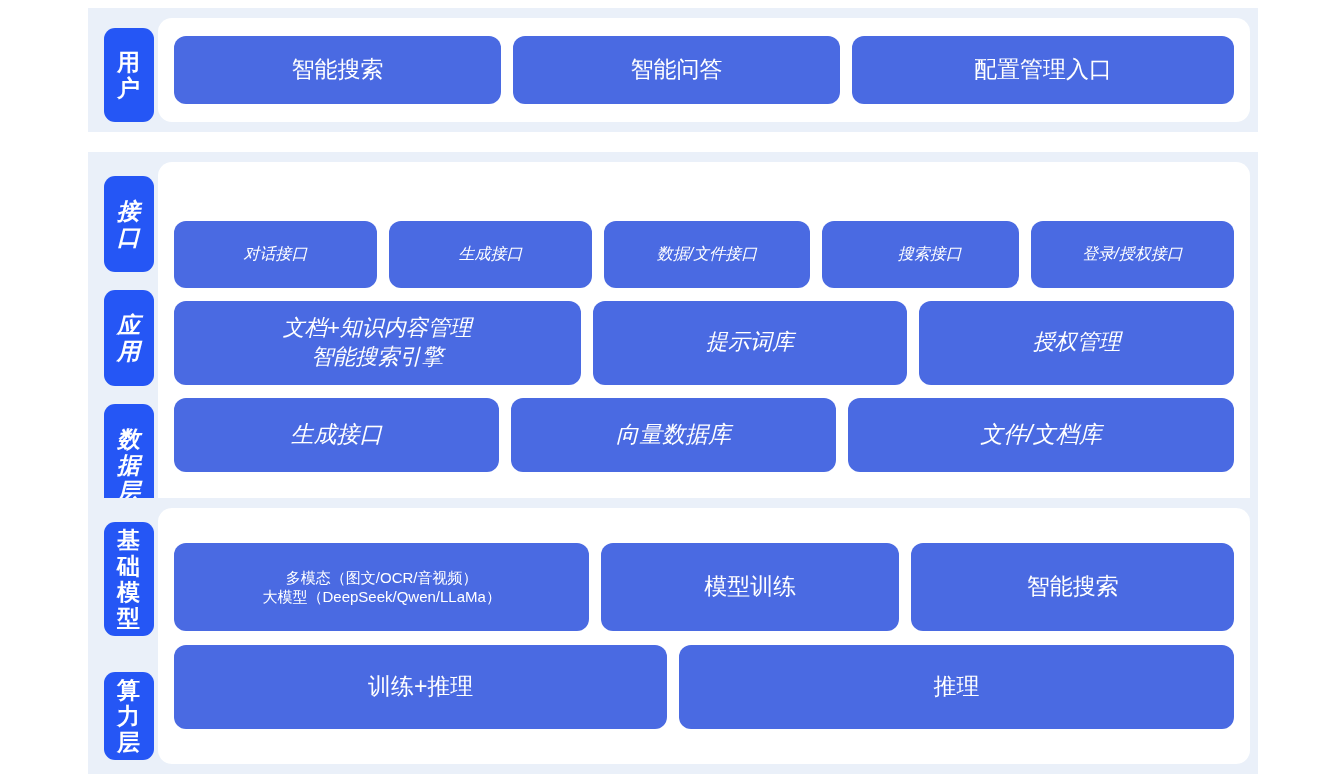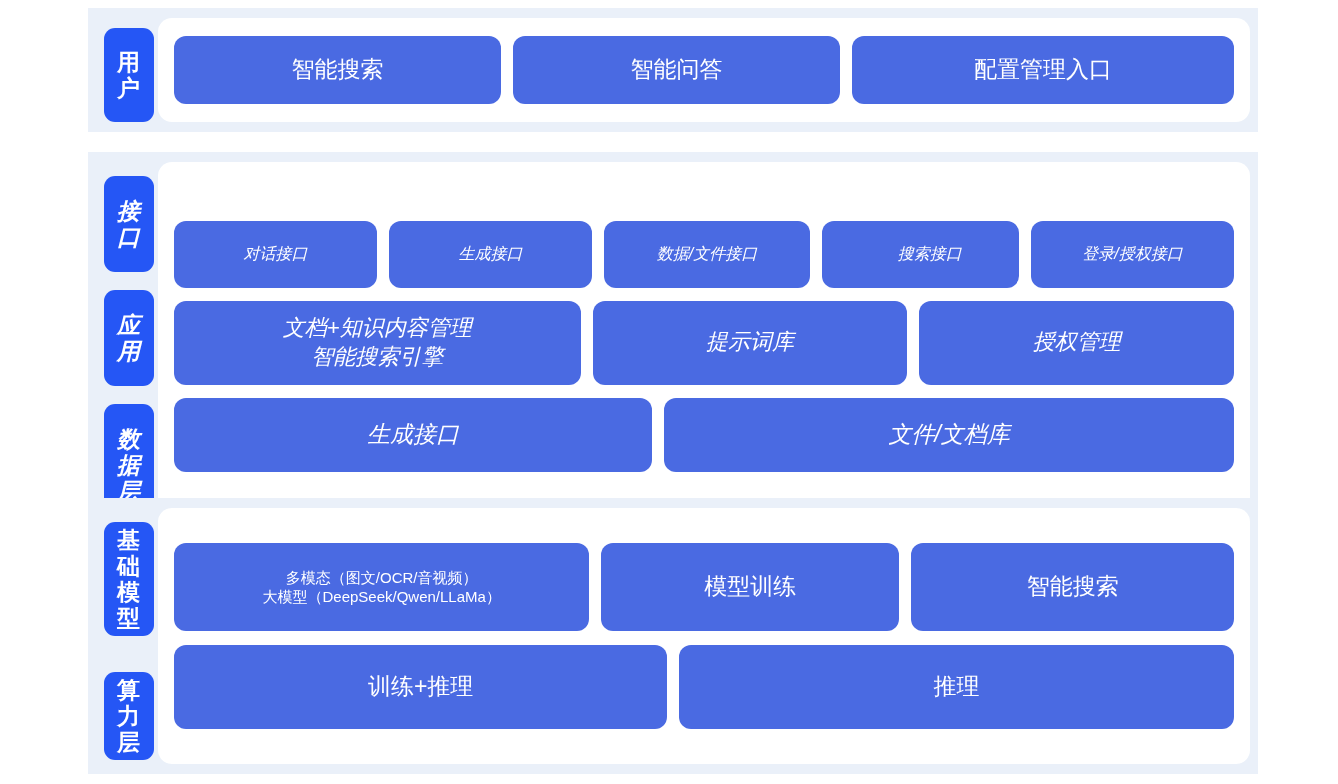--- a/index.html
+++ b/index.html
@@ -181,20 +181,21 @@
         <div class="box i5">登录/授权接口</div>
       </div>
       <div class="row r2">
         <div class="box a1">文档+知识内容管理
 智能搜索引擎</div>
         <div class="box a3">提示词库</div>
         <div class="box a4">授权管理</div>
       </div>
       <div class="row r3">
         <div class="box d1">生成接口</div>
+        <div class="box d2">向量数据库</div>
         <div class="box d3">文件/文档库</div>
       </div>
     </div>
   </div>
 
   <div class="section" id="sec-base">
     <div class="tabcol">
       <div class="tab">
         <span>基础模型</span>
       </div>

